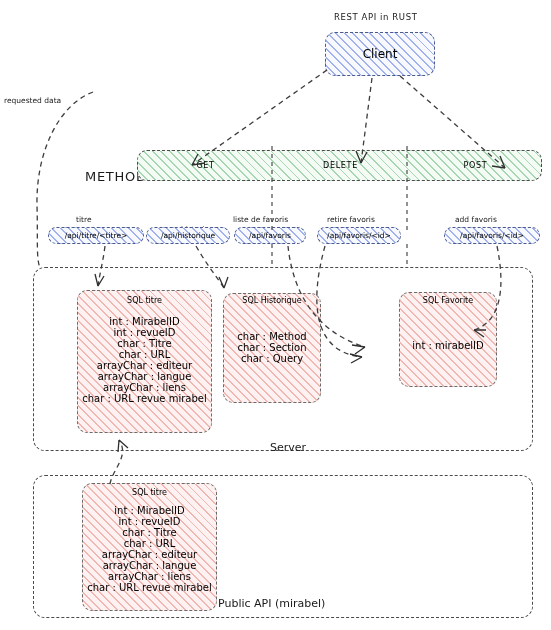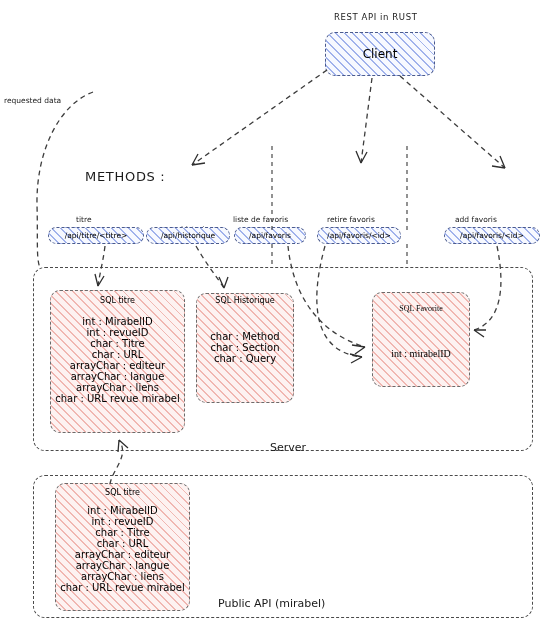--- a/index.html
+++ b/index.html
@@ -21,20 +21,21 @@
     background-color:#f4fbf5;
     background-image:repeating-linear-gradient(45deg,
       rgba(70,170,95,.45) 0 1.2px, rgba(255,255,255,0) 1.2px 6px);
     border-color:#4b4b4b;
   }
   .hatch-red{
     background-color:#fdf2f1;
     background-image:repeating-linear-gradient(45deg,
       rgba(225,110,100,.45) 0 1.3px, rgba(255,255,255,0) 1.3px 6px);
     border-color:#6b6b6b;
+    margin-left:27px;
   }
 
   .plain-dash{
     position:absolute;border:1.5px dashed #4a4a4a;border-radius:12px;
     box-sizing:border-box;background:transparent;
   }
 
   
   .title{font-size:8.5px;letter-spacing:.6px;}
   .client-txt{font-size:12px;text-align:center;}
@@ -63,20 +64,31 @@
   <div class="lbl title" style="left:334px;top:12px;">REST API in RUST</div>
 
   <div class="box hatch-blue center" style="left:325px;top:32px;width:110px;height:44px;">
     <span class="client-txt">Client</span>
   </div>
 
   <div class="lbl note" style="left:4px;top:96px;">requested data</div>
 
   <div class="lbl methods-label" style="left:85px;top:169px;">METHODS :</div>
 
+  <div class="box hatch-green" style="left:137px;top:150px;width:405px;height:31px;">
+    <div class="center" style="position:absolute;left:0;top:0;width:135px;height:100%;">
+      <span class="method-txt">GET</span>
+    </div>
+    <div class="center" style="position:absolute;left:135px;top:0;width:135px;height:100%;">
+      <span class="method-txt">DELETE</span>
+    </div>
+    <div class="center" style="position:absolute;left:270px;top:0;width:135px;height:100%;">
+      <span class="method-txt">POST</span>
+    </div>
+  </div>
 
   <div class="lbl chip-label" style="left:76px;top:215px;">titre</div>
   <div class="box hatch-blue center" style="left:48px;top:227px;width:96px;height:17px;border-radius:9px;">
     <span class="chip-txt">/api/titre/&lt;titre&gt;</span>
   </div>
 
   <div class="lbl chip-label" style="left:155px;top:225px;padding-left:26px;">historique</div>
   <div class="box hatch-blue center" style="left:146px;top:227px;width:84px;height:17px;border-radius:9px;">
     <span class="chip-txt">/api/historique</span>
   </div>
@@ -111,21 +123,21 @@
     <div class="sql-field">char : URL revue mirabel</div>
   </div>
 
   <div class="box hatch-red colbox" style="left:196px;top:293px;width:98px;height:110px;padding-top:2px;">
     <div class="sql-title" style="margin-bottom:26px;">SQL Historique</div>
     <div class="sql-field">char : Method</div>
     <div class="sql-field">char : Section</div>
     <div class="sql-field">char : Query</div>
   </div>
 
-  <div class="box hatch-red colbox" style="left:372px;top:292px;width:98px;height:95px;padding-top:11px;font-family:Liberation Serif, serif;">
+  <div class="box hatch-red colbox" style="left:372px;top:292px;width:98px;height:95px;padding-top:3px;">
     <div class="sql-title" style="margin-bottom:35px;">SQL Favorite</div>
     <div class="sql-field">int : mirabelID</div>
   </div>
 
   <div class="plain-dash" style="left:33px;top:475px;width:500px;height:143px;"></div>
   <div class="lbl section-label" style="left:218px;top:597px;">Public API (mirabel)</div>
 
   <div class="box hatch-red colbox" style="left:55px;top:483px;width:135px;height:128px;padding-top:4px;">
     <div class="sql-title" style="margin-bottom:8px;">SQL titre</div>
     <div class="sql-field">int : MirabelID</div>

